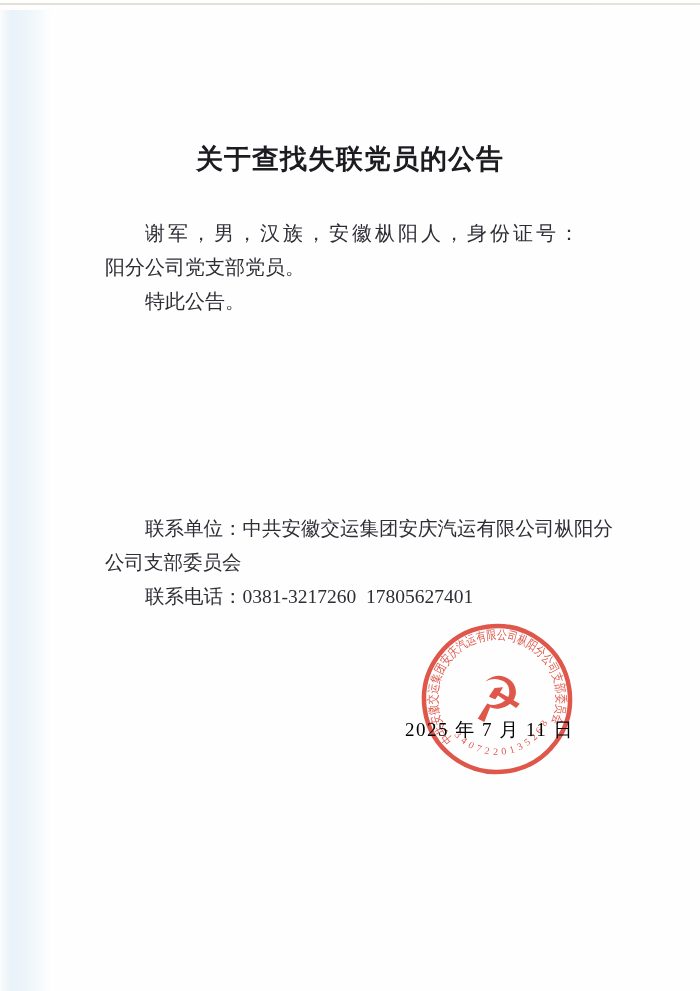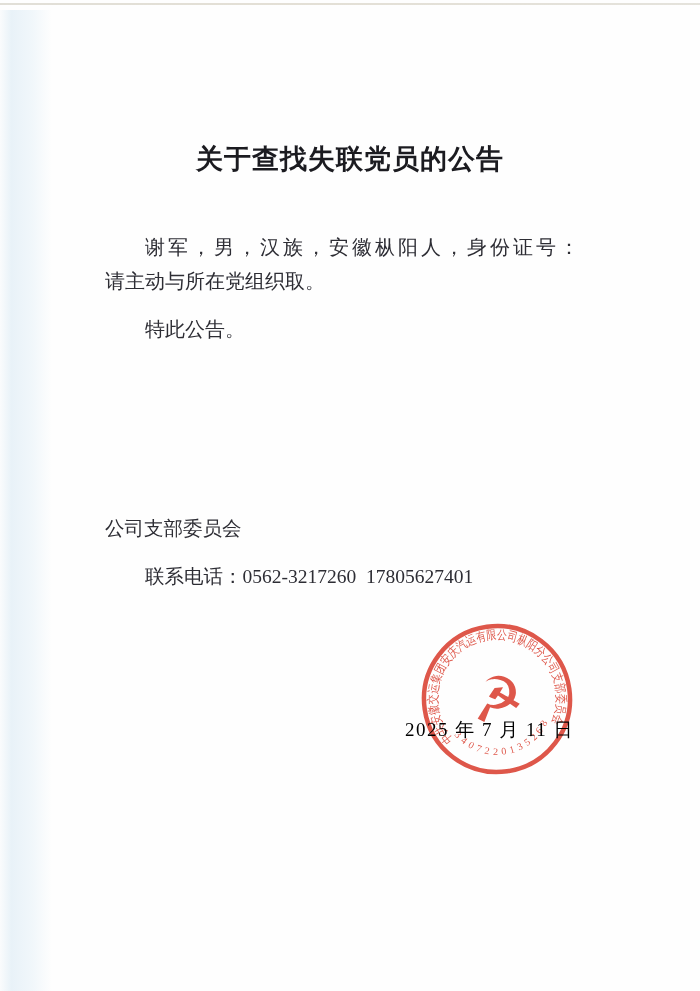--- a/index.html
+++ b/index.html
@@ -30,21 +30,21 @@
   }
   .body-block {
     position:absolute; left:105px; top:216px; width:500px;
     font-size:20px; line-height:34px;
   }
   .contact-block {
     position:absolute; left:105px; top:512px; width:500px;
     font-size:19.5px; line-height:34px;
   }
   .line { white-space:pre; color:#2d2d34; }
-  .indent { padding-left:40px;margin-top:14px; }
+  .indent { padding-left:40px; }
   .spread { letter-spacing:3px; }
   .spread-sm { letter-spacing:1px; }
   .date-line {
     position:absolute; left:405px; top:717px;
     font-size:19px; letter-spacing:1.5px;
     color:#000000; z-index:3;
     white-space:pre;
     text-align:right;
   }
   .seal {
@@ -58,27 +58,28 @@
 </head>
 <body>
 
 <div class="scan-top-line"></div>
 <div class="scan-left-tint"></div>
 
 <div class="doc-title">关于查找失联党员的公告</div>
 
 <div class="body-block">
   <div class="line indent spread">谢军，男，汉族，安徽枞阳人，身份证号：</div>
-  <div class="line">请主动与所在党组织取。</div>
+  <div class="line">阳分公司党支部党员。</div>
   <div class="line indent">特此公告。</div>
 </div>
 
 <div class="contact-block">
+  <div class="line indent">联系单位：中共安徽交运集团安庆汽运有限公司枞阳分</div>
   <div class="line">公司支部委员会</div>
-  <div class="line indent">联系电话：0562-3217260  17805627401</div>
+  <div class="line indent">联系电话：0381-3217260  17805627401</div>
 </div>
 
 <div class="date-line">2025 年 7 月 11 日</div>
 
 <svg class="seal" viewBox="0 0 170 170">
   <defs>
     <path id="ringPath" d="M 35.9 119.4 A 60 60 0 1 1 134.1 119.4" fill="none"></path>
     <path id="serialPath" d="M 36.5 113 A 56 56 0 0 0 133.5 113" fill="none"></path>
   </defs>
   <circle cx="85" cy="85" r="73" fill="none" stroke="#d93a2b" stroke-width="4.5"></circle>

